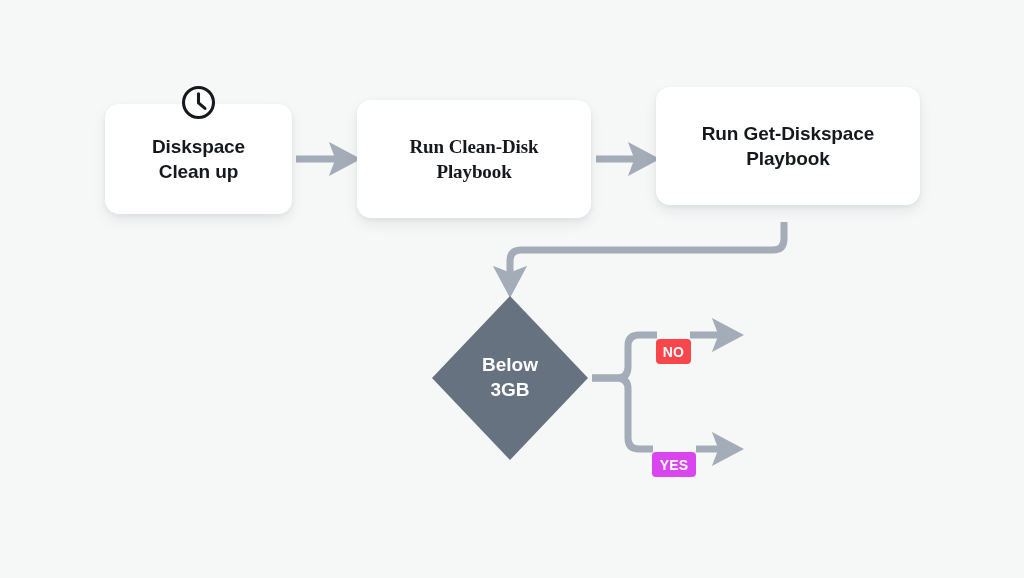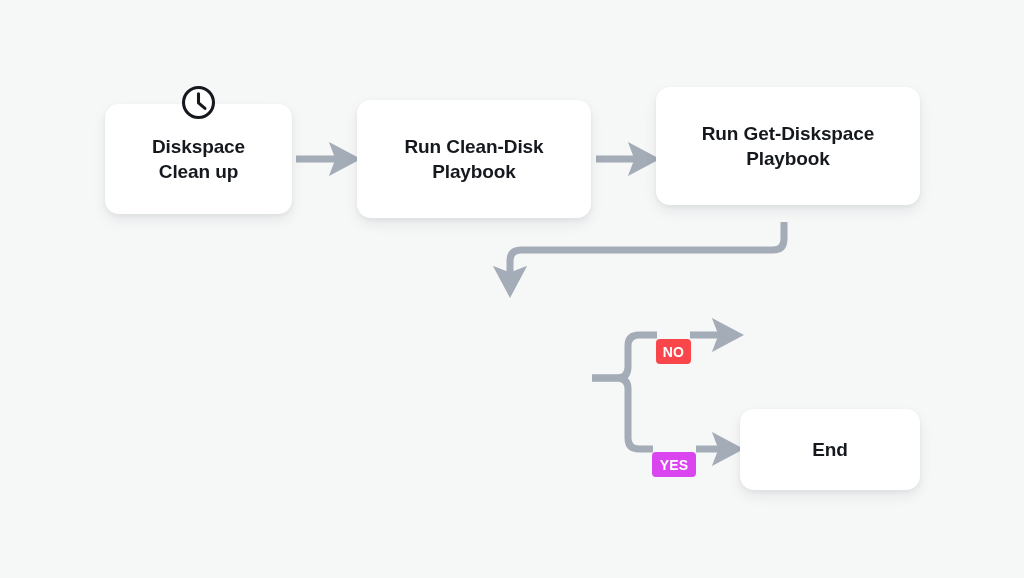--- a/index.html
+++ b/index.html
@@ -44,21 +44,21 @@
     color: #15191e;
     font-size: 19px;
     font-weight: bold;
     line-height: 1.32;
     letter-spacing: -0.1px;
     white-space: pre-line;
     padding: 0 10px;
   }
   
   #node-start      { left: 105px; top: 104px; width: 187px; height: 110px; }
-  #node-clean      { left: 357px; top: 100px; width: 234px; height: 118px; }
+  #node-clean      { left: 357px; top: 100px; width: 234px; height: 118px; font-family: Liberation Serif, serif; }
   #node-get        { left: 656px; top: 87px; width: 264px; height: 118px; text-align: center; }
   #node-sendpage   { left: 740px; top: 294px; width: 180px; height: 81px; }
   #node-end        { left: 740px; top: 409px; width: 180px; height: 81px; }
 
   
   .clock-icon {
     position: absolute;
     left: 180px;
     top: 84px;
     width: 37px;
@@ -160,27 +160,29 @@
   <div class="node" id="node-clean">
     <span class="node-label">Run Clean-Disk
 Playbook</span>
   </div>
 
   <div class="node" id="node-get">
     <span class="node-label">Run Get-Diskspace
 Playbook</span>
   </div>
 
+  <div id="node-decision">
+    <div class="diamond-shape"></div>
+    <div class="diamond-label">Below
+3GB</div>
+  </div>
 
   <div class="badge" id="badge-no">
     <span>NO</span>
   </div>
 
   <div class="badge" id="badge-yes">
     <span>YES</span>
   </div>
 
 
-  <div class="node" id="node-end">
-    <span class="node-label">End</span>
-  </div>
 
 </div>
 
 </body></html>

